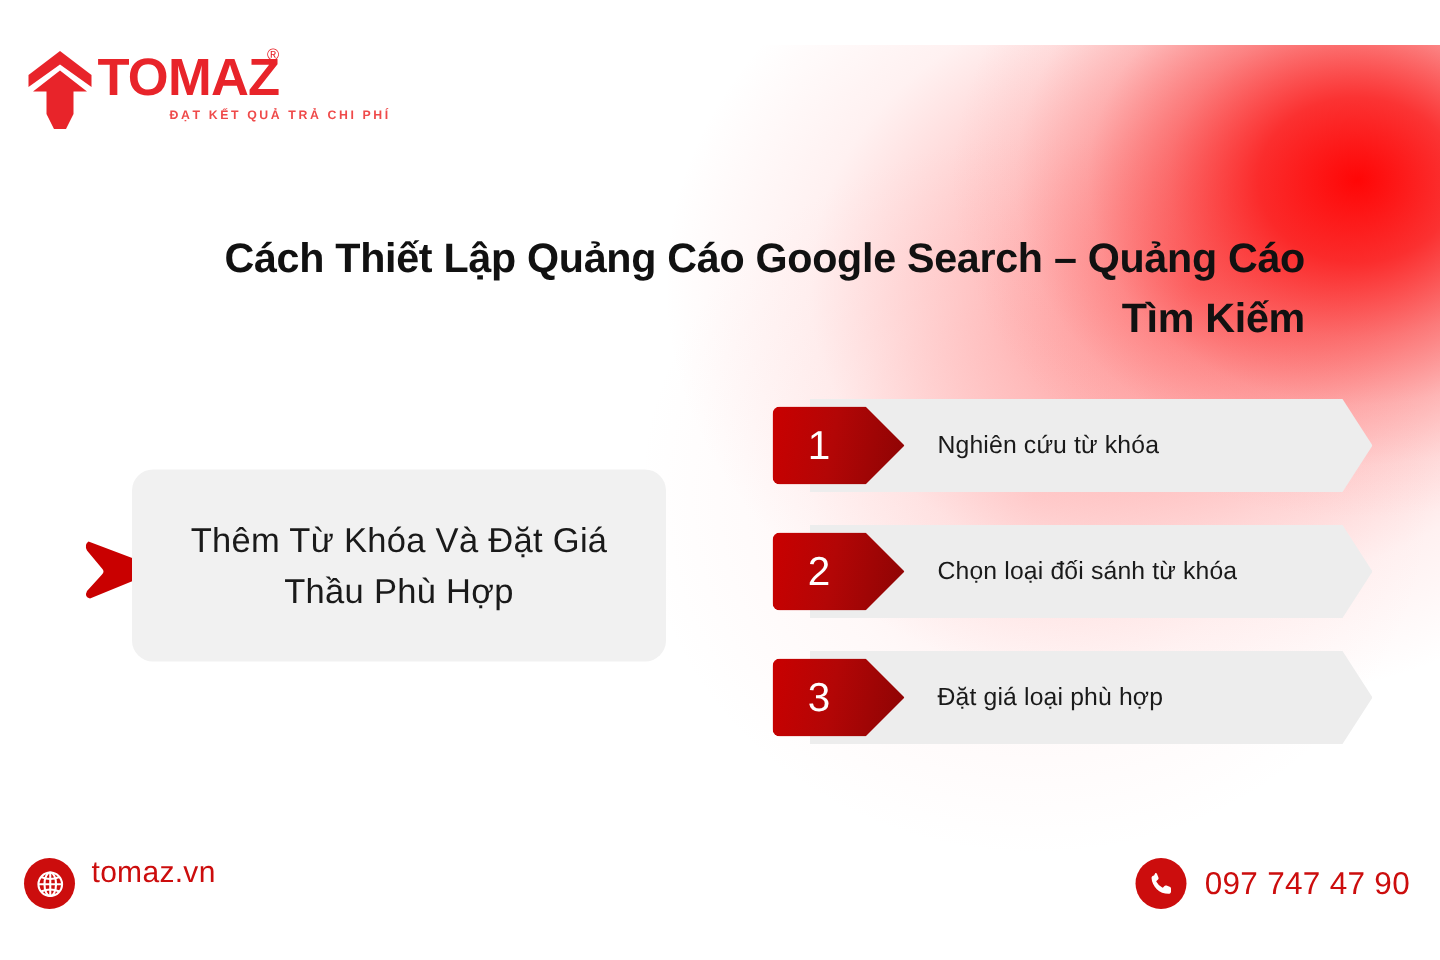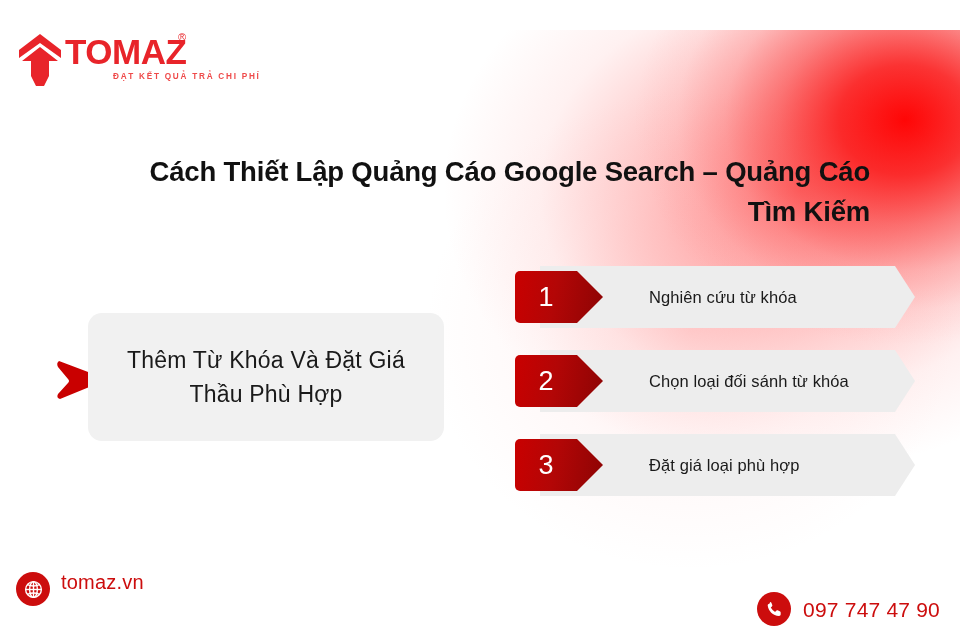--- a/index.html
+++ b/index.html
@@ -182,40 +182,38 @@
   .step-label {
     position: absolute;
     left: 110px;
     top: 0;
     height: 62px;
     display: flex;
     align-items: center;
     font-size: 16.5px;
     color: #1a1a1a;
     letter-spacing: 0.1px;
-    margin-left: 24px;
   }
 
   
   .footer-site {
     position: absolute;
     left: 16px;
     top: 572px;
     display: flex;
     align-items: flex-start;
     gap: 11px;
   }
   .footer-phone {
     position: absolute;
     right: 20px;
     top: 572px;
     display: flex;
     align-items: center;
     gap: 12px;
-    margin-top: 20px;
   }
   .icon-circle {
     width: 34px;
     height: 34px;
     border-radius: 50%;
     background: #cc0d0d;
     display: flex;
     align-items: center;
     justify-content: center;
     flex: 0 0 auto;

